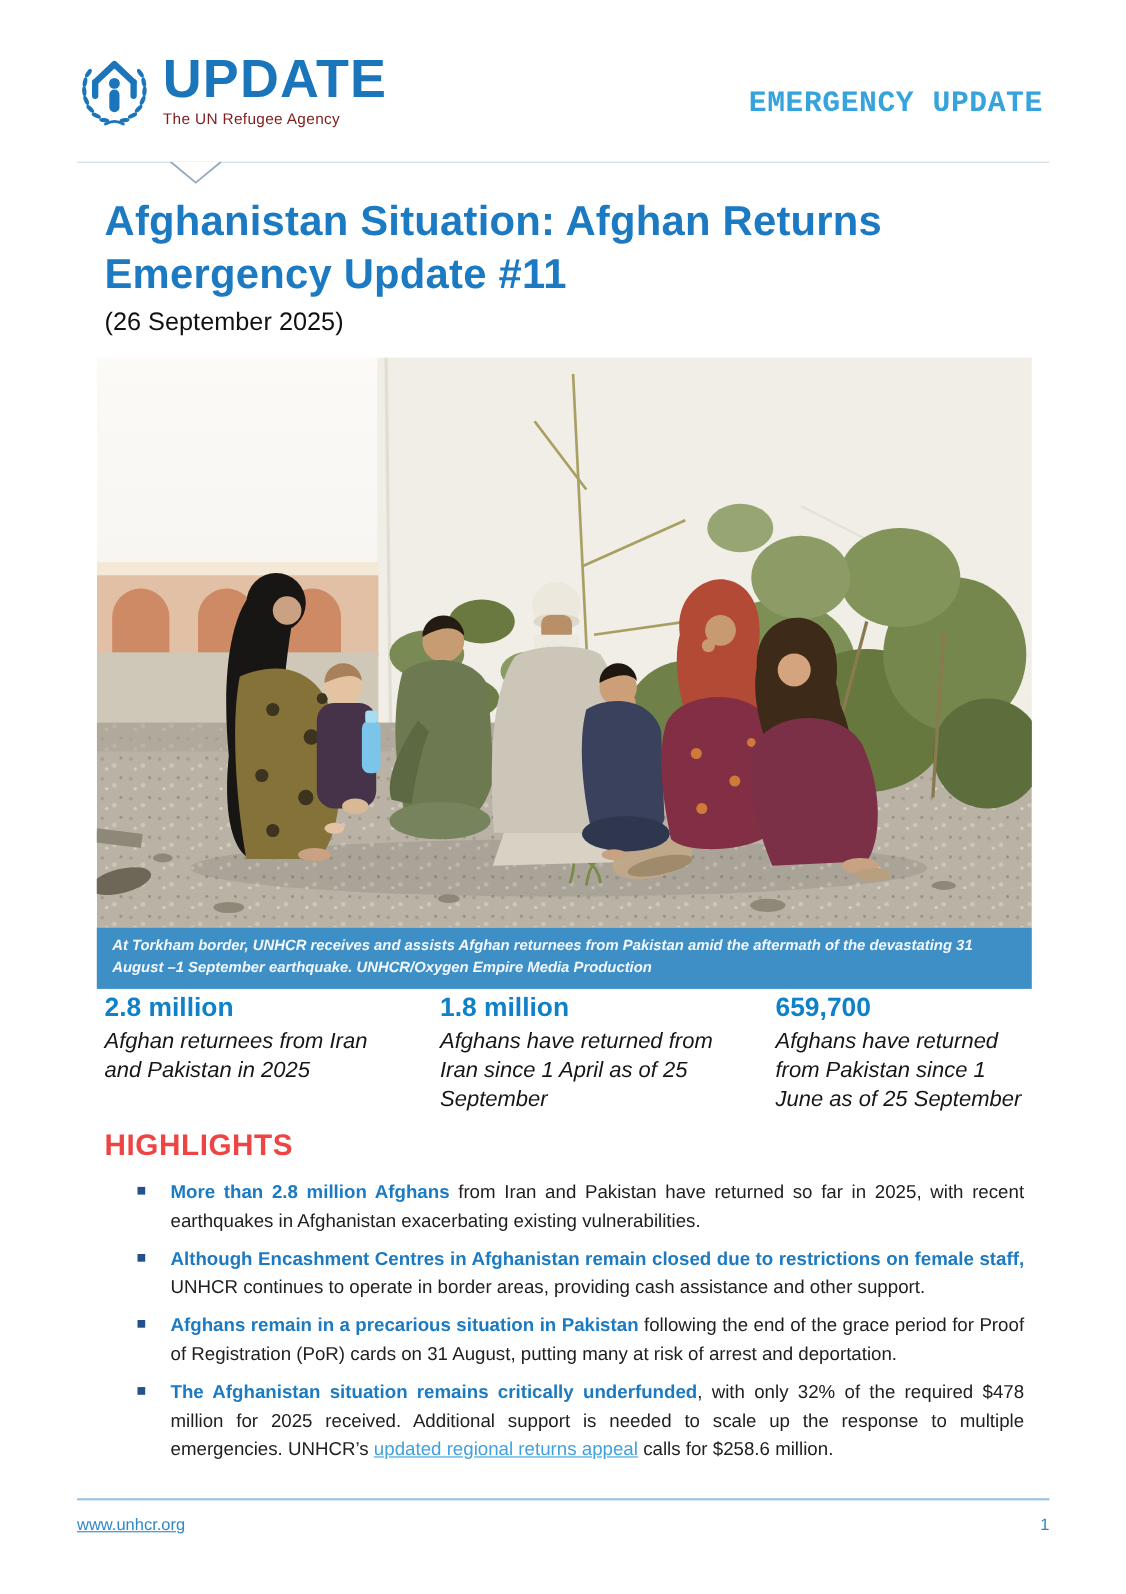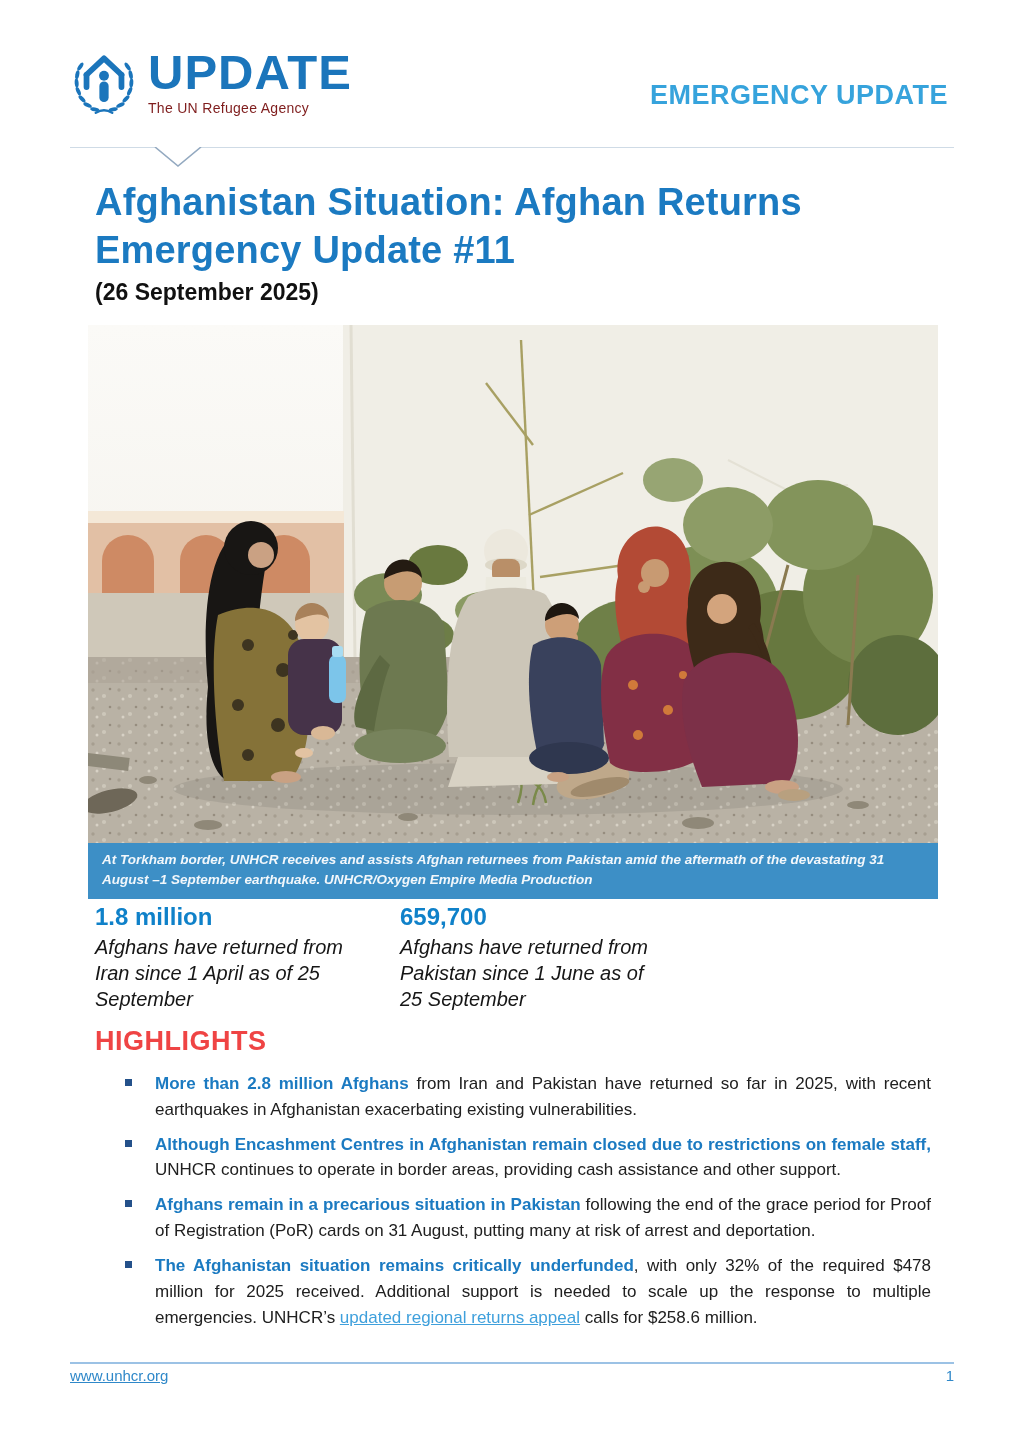--- a/index.html
+++ b/index.html
@@ -9,27 +9,27 @@
     position:relative; width:1024px; height:1449px; background:#ffffff;
     overflow:hidden; margin:0 auto;
   }
   
   .logo { position:absolute; left:70px; top:46px; display:flex; align-items:flex-start; gap:10px; }
   .logo-emblem { width:68px; height:74px; }
   .logo-textwrap { display:flex; flex-direction:column; line-height:1; padding-top:2px; }
   .logo-word { font-size:49px; font-weight:800; color:#1B75BB; letter-spacing:1px; }
   .logo-tag  { font-size:14px; font-weight:400; color:#7f1d1d; margin-top:4px; letter-spacing:.3px; }
   .doc-type { position:absolute; right:76px; top:80px; font-size:27px; font-weight:600;
-              color:#36A3DC; letter-spacing:.5px; }
+              color:#36A3DC; letter-spacing:.5px;font-family:Liberation Mono, monospace; }
   .rule { position:absolute; left:70px; top:147px; width:884px; border-top:1.6px solid #cfdbe6; }
   .rule .chev { position:absolute; left:84px; top:-1px; }
   
   .title { position:absolute; left:95px; top:178px; font-size:38px; font-weight:800;
            color:#1B7AC1; line-height:1.27; letter-spacing:.2px; }
-  .date  { position:absolute; left:95px; top:279px; font-size:23px; font-weight:700; color:#111; }
+  .date  { position:absolute; left:95px; top:279px; font-size:23px; font-weight:400; color:#111; }
   
   .photo { position:absolute; left:88px; top:325px; width:850px; }
   .photo svg { display:block; }
   .caption { background:#3D8FC6; color:#f2f7fb; font-style:italic; font-size:13.5px;
              line-height:1.5; padding:7px 14px 8px 14px;font-weight:bold; }
   
   .stats { position:absolute; left:95px; top:903px; width:850px; display:grid;
            grid-template-columns:305px 305px 240px; }
   .stat-value { font-size:24px; font-weight:800; color:#0F81C9; }
   .stat-label { font-size:20px; font-style:italic; color:#161616; line-height:1.3;
@@ -40,21 +40,21 @@
   .hl-heading { position:absolute; left:95px; top:1026px; font-size:27px; font-weight:800;
                 color:#ef4444; letter-spacing:.5px; }
   .hl-list { position:absolute; left:125px; top:1071px; width:806px; list-style:none; }
   .hl-item { display:flex; gap:23px; margin-bottom:9px; }
   .hl-marker { flex:0 0 auto; width:7px; height:7px; background:#24518A; margin-top:8px; }
   .hl-text { font-size:17px; color:#202020; line-height:1.52; text-align:justify; }
   .hl-lead { font-weight:700; color:#1B7AC1; }
   .hl-link { color:#3FA0DC; text-decoration:underline; }
   
   .footer { position:absolute; left:70px; top:1362px; width:884px;
-            border-top:2px solid #9CC2E5; padding-top:3px;
+            border-top:2px solid #9CC2E5; padding-top:14px;
             display:flex; justify-content:space-between; align-items:center; }
   .footer a { font-size:15px; color:#2F88C9; text-decoration:underline; }
   .page-num { font-size:15px; color:#2F88C9; }
 </style>
 </head>
 <body>
 
 <div class="page">
 
   <div class="logo">
@@ -244,20 +244,24 @@
         <circle cx="634" cy="284" r="15" fill="#d3a47d"></circle>
         <path d="M596,356 C612,320 676,318 696,352 C716,396 712,442 700,458 L614,462 C598,422 590,386 596,356 Z" fill="#7c3048"></path>
         <ellipse cx="694" cy="462" rx="17" ry="7" fill="#c9a183"></ellipse>
         <ellipse cx="706" cy="470" rx="16" ry="6" fill="#b8a07f"></ellipse>
       </g>
     </svg>
     <figcaption class="caption">At Torkham border, UNHCR receives and assists Afghan returnees from Pakistan amid the aftermath of the devastating 31 August –1 September earthquake. UNHCR/Oxygen Empire Media Production</figcaption>
   </figure>
 
   <section class="stats">
+    <div class="col1">
+      <div class="stat-value">2.8 million</div>
+      <div class="stat-label">Afghan returnees from Iran and Pakistan in 2025</div>
+    </div>
     <div class="col2">
       <div class="stat-value">1.8 million</div>
       <div class="stat-label">Afghans have returned from Iran since 1 April as of 25 September</div>
     </div>
     <div class="col3">
       <div class="stat-value">659,700</div>
       <div class="stat-label">Afghans have returned from Pakistan since 1 June as of 25 September</div>
     </div>
   </section>
 

